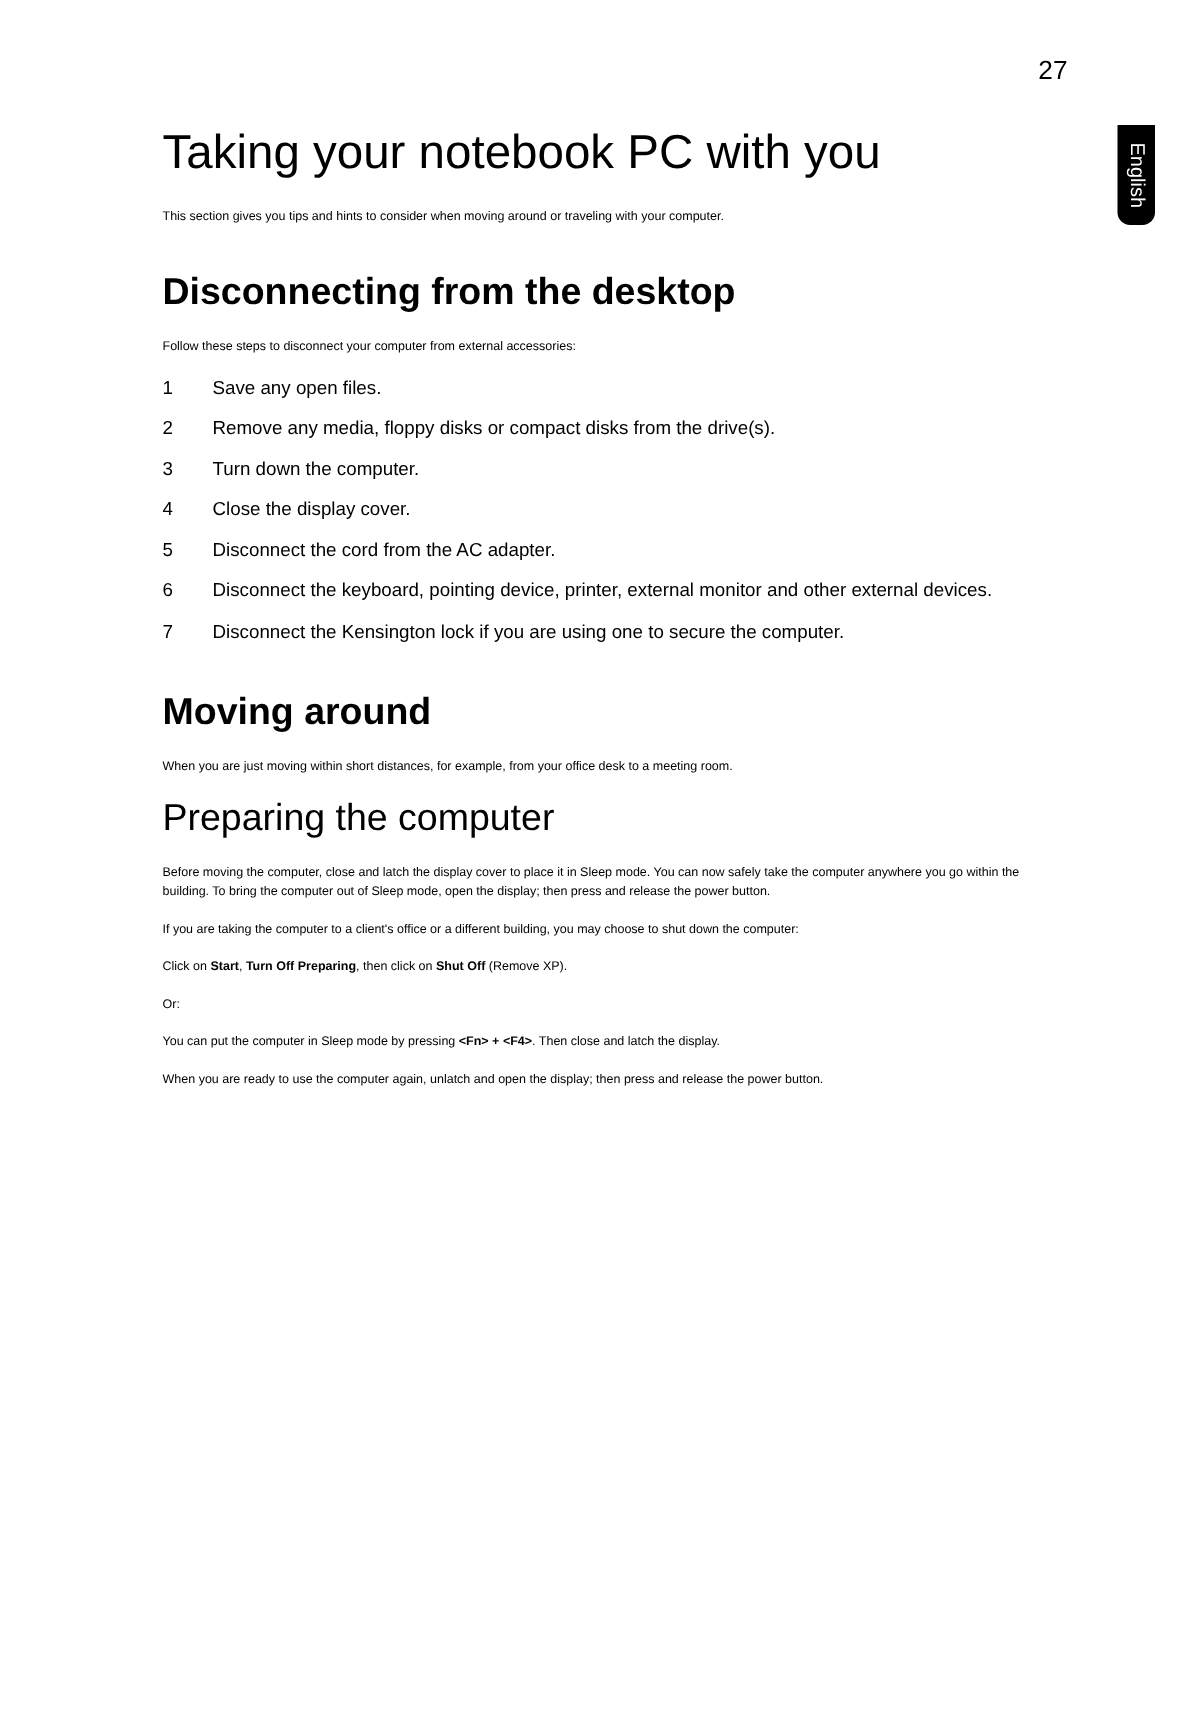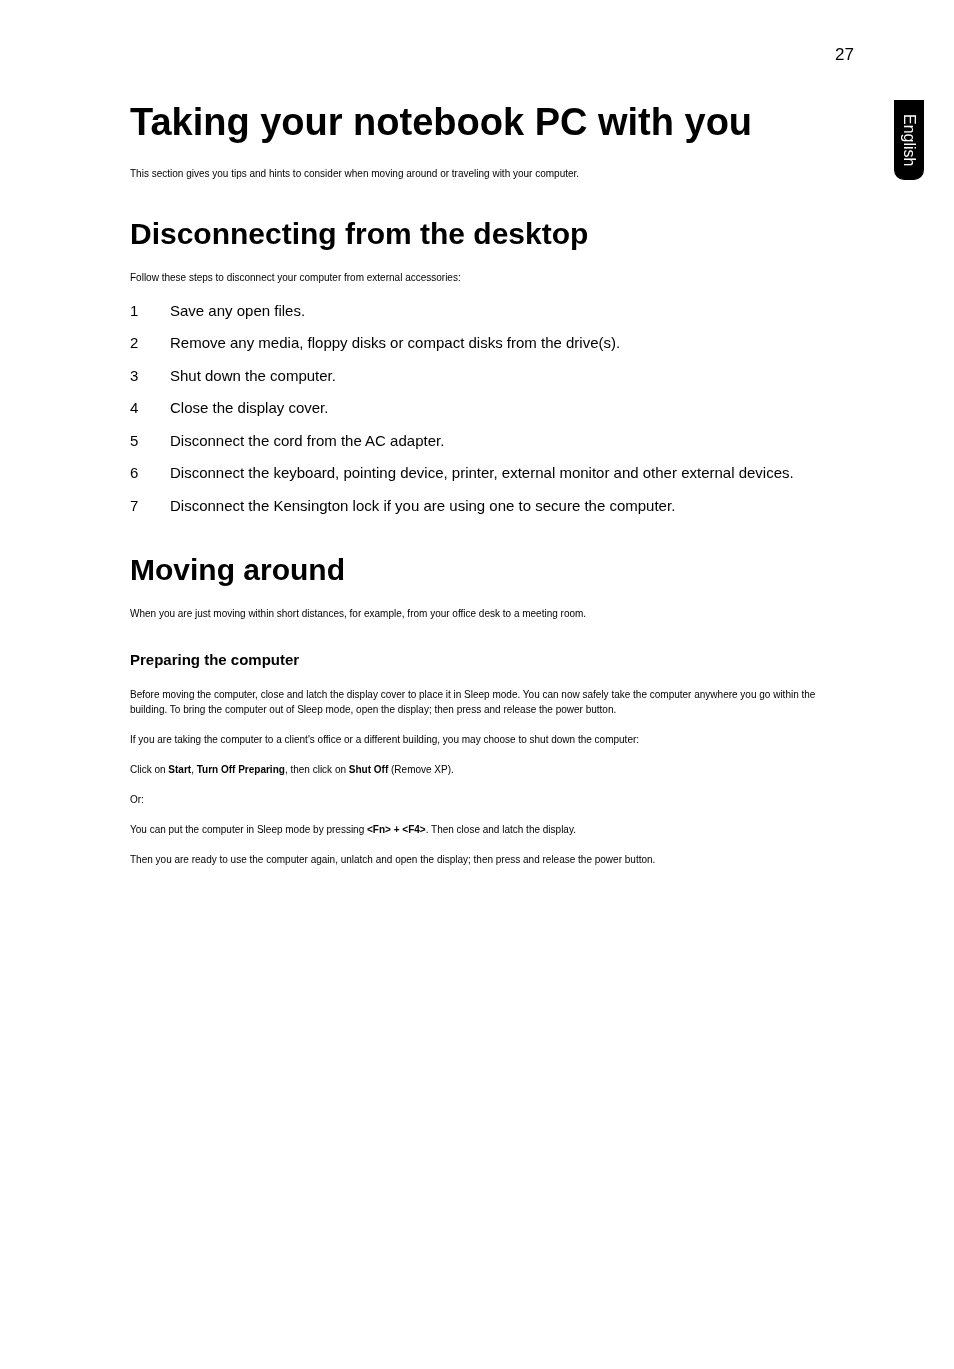--- a/index.html
+++ b/index.html
@@ -9,21 +9,21 @@
       background: #fff;
       width: 954px;
       height: 1369px;
       position: relative;
       color: #000;
     }
     .page-number {
       position: absolute;
       top: 45px;
       right: 100px;
-      font-size: 17px;
+      font-size: 21px;
     }
     .side-tab {
       position: absolute;
       right: 30px;
       top: 100px;
       background: #000;
       color: #fff;
       writing-mode: vertical-rl;
       text-orientation: mixed;
       padding: 14px 6px;
@@ -33,34 +33,34 @@
       font-family: Verdana, sans-serif;
     }
     .content {
       position: absolute;
       left: 130px;
       top: 100px;
       width: 690px;
     }
     h1 {
       font-size: 38px;
-      font-weight: bold;
+      font-weight: normal;
       margin: 0 0 20px 0;
       line-height: 1.2;
     }
     h2 {
       font-size: 30px;
       font-weight: bold;
       margin: 35px 0 18px 0;
       line-height: 1.2;
     }
     h3 {
-      font-size: 15px;
-      font-weight: bold;
-      margin: 30px 0 18px 0;
+      font-size: 30px;
+      font-weight: normal;
+      margin: 16px 0 18px 0;
       line-height: 1.2;
     }
     p {
       font-size: 10px;
       line-height: 1.5;
       margin: 0 0 15px 0;
     }
     ol.steps {
       list-style: none;
       padding: 0;
@@ -96,21 +96,21 @@
     <li>
         <span class="num">1</span>
         <span class="text">Save any open files.</span>
       </li>
     <li>
         <span class="num">2</span>
         <span class="text">Remove any media, floppy disks or compact disks from the drive(s).</span>
       </li>
     <li>
         <span class="num">3</span>
-        <span class="text">Shut down the computer.</span>
+        <span class="text">Turn down the computer.</span>
       </li>
     <li>
         <span class="num">4</span>
         <span class="text">Close the display cover.</span>
       </li>
     <li>
         <span class="num">5</span>
         <span class="text">Disconnect the cord from the AC adapter.</span>
       </li>
     <li>
@@ -129,14 +129,14 @@
   <h3>Preparing the computer</h3>
   <p>Before moving the computer, close and latch the display cover to place it in Sleep mode. You can now safely take the computer anywhere you go within the building. To bring the computer out of Sleep mode, open the display; then press and release the power button.</p>
   <p>If you are taking the computer to a client's office or a different building, you may choose to shut down the computer:</p>
   <p>
     <span>Click on </span><b>Start</b><span>, </span><b>Turn Off Preparing</b><span>, then click on </span><b>Shut Off</b><span> (Remove XP).</span>
   </p>
   <p>Or:</p>
   <p>
     <span>You can put the computer in Sleep mode by pressing </span><b>&lt;Fn&gt; + &lt;F4&gt;</b><span>. Then close and latch the display.</span>
   </p>
-  <p>Then you are ready to use the computer again, unlatch and open the display; then press and release the power button.</p>
+  <p>When you are ready to use the computer again, unlatch and open the display; then press and release the power button.</p>
 </div>
 
 </body></html>

